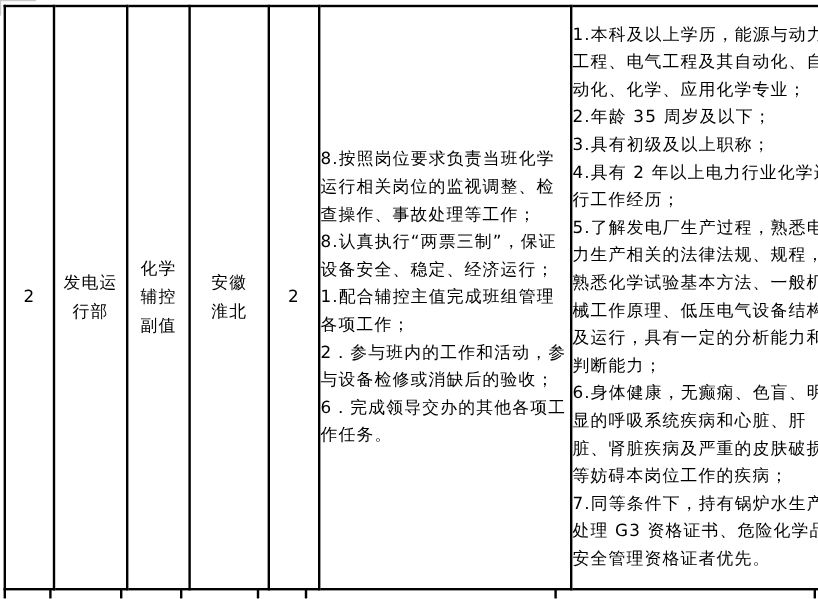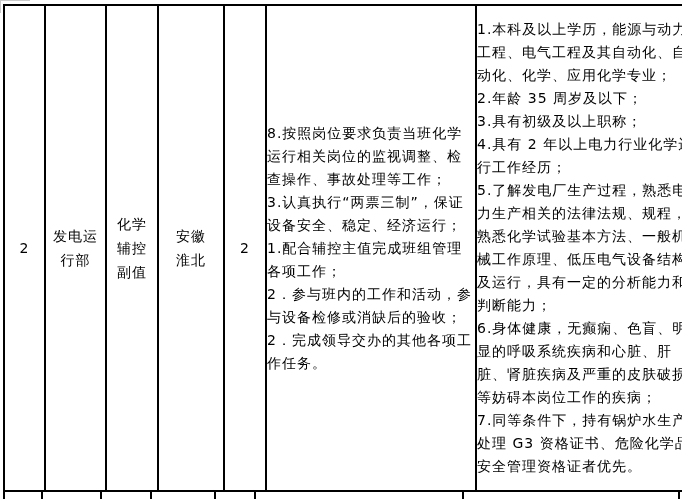--- a/index.html
+++ b/index.html
@@ -103,24 +103,24 @@
       </td>
       <td class="col-loc c-center">
         <span class="line">安徽</span>
         <span class="line">淮北</span>
       </td>
       <td class="col-count c-center">
         <span>2</span>
       </td>
       <td class="col-duty c-text">
         <span class="item">8.按照岗位要求负责当班化学运行相关岗位的监视调整、检查操作、事故处理等工作；</span>
-        <span class="item">3.认真执行“两票三制”，保证设备安全、稳定、经济运行；</span>
+        <span class="item">8.认真执行“两票三制”，保证设备安全、稳定、经济运行；</span>
         <span class="item">1.配合辅控主值完成班组管理各项工作；</span>
         <span class="item">2．参与班内的工作和活动，参与设备检修或消缺后的验收；</span>
-        <span class="item">2．完成领导交办的其他各项工作任务。</span>
+        <span class="item">6．完成领导交办的其他各项工作任务。</span>
       </td>
       <td class="col-req c-text">
         <span class="item">1.本科及以上学历，能源与动力工程、电气工程及其自动化、自动化、化学、应用化学专业；</span>
         <span class="item">2.年龄 35 周岁及以下；</span>
         <span class="item">3.具有初级及以上职称；</span>
         <span class="item">4.具有 2 年以上电力行业化学运行工作经历；</span>
         <span class="item">5.了解发电厂生产过程，熟悉电力生产相关的法律法规、规程，熟悉化学试验基本方法、一般机械工作原理、低压电气设备结构及运行，具有一定的分析能力和判断能力；</span>
         <span class="item">6.身体健康，无癫痫、色盲、明显的呼吸系统疾病和心脏、肝脏、肾脏疾病及严重的皮肤破损等妨碍本岗位工作的疾病；</span>
         <span class="item">7.同等条件下，持有锅炉水生产处理 G3 资格证书、危险化学品安全管理资格证者优先。</span>
       </td>

